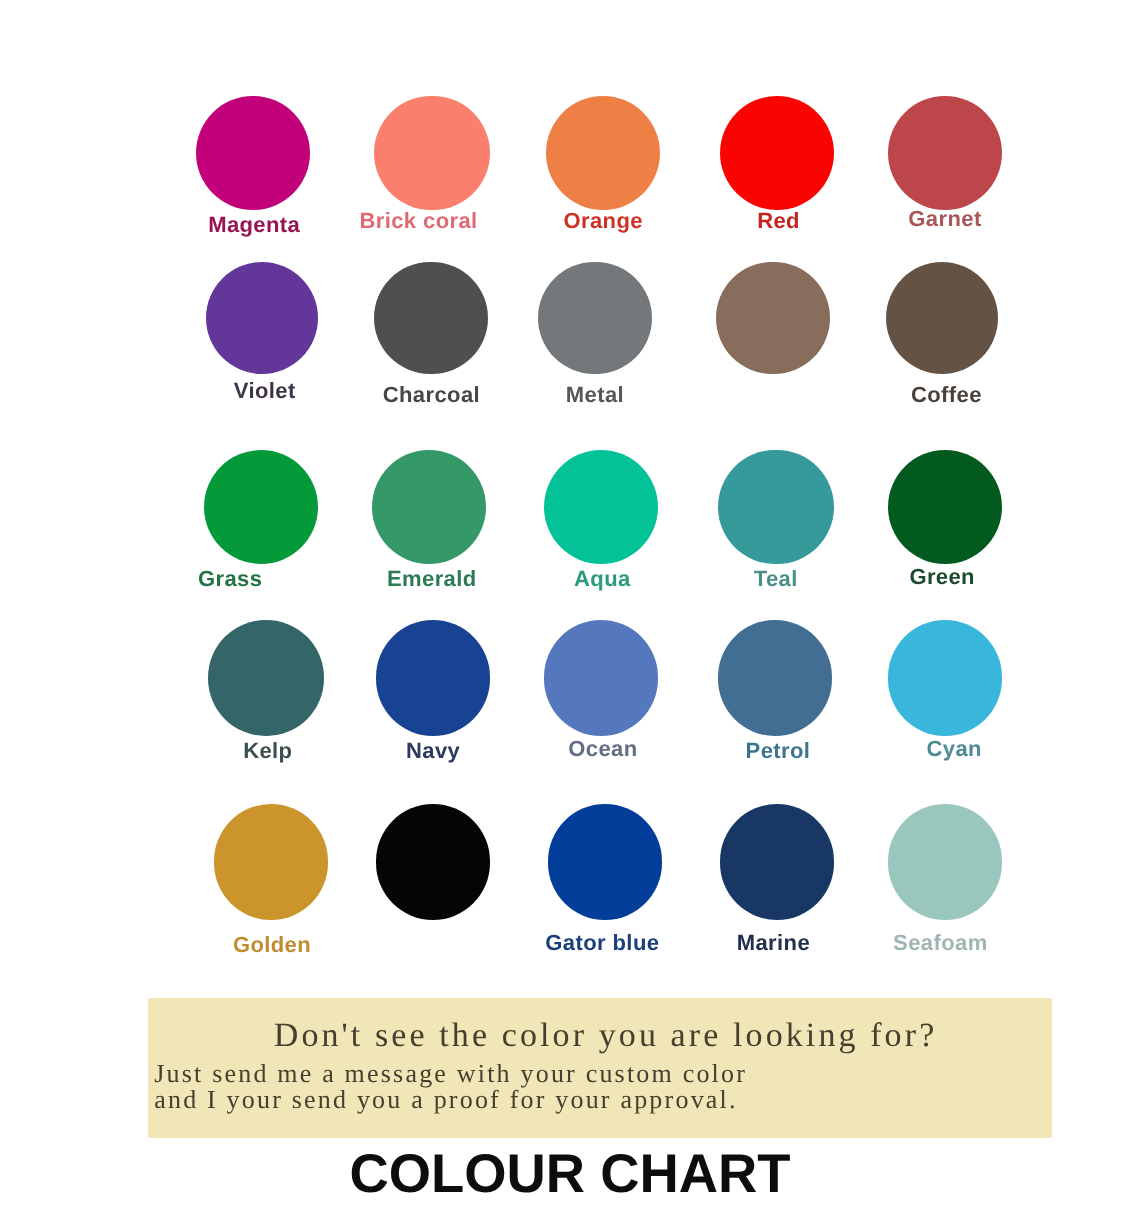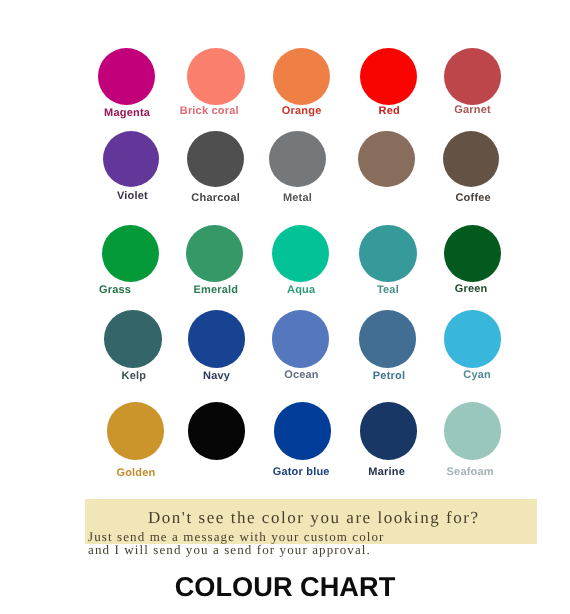--- a/index.html
+++ b/index.html
@@ -42,24 +42,23 @@
     text-indent: 0.2px;
     line-height: 12px;
     white-space: nowrap;
   }
 
   #custom-note {
     position: absolute;
     left: 74px;
     top: 499px;
     width: 452px;
-    height: 45px;
+    height: 70px;
     background: #f1e6b7;
     box-sizing: border-box;
-    margin-left: 11px;
   }
 
   #note-headline {
     position: absolute;
     left: 2px;
     top: 9px;
     width: 452px;
     font-family: "Liberation Serif", serif;
     font-size: 17px;
     color: #473f2e;
@@ -153,17 +152,17 @@
     <div class="swatch-dot" style="background: rgb(24, 55, 100); width: 57.2px; height: 57.2px; left: 360.1px; top: 402.4px;"></div>
     <div class="swatch-label" style="color: rgb(34, 48, 78); left: 326.6px; top: 465.9px;">Marine</div>
     <div class="swatch-dot" style="background: rgb(153, 198, 189); width: 57.2px; height: 57.2px; left: 444.2px; top: 402.4px;"></div>
     <div class="swatch-label" style="color: rgb(160, 181, 179); left: 410.1px; top: 465.9px;">Seafoam</div>
   </div>
 
 <div id="custom-note">
   <div id="note-headline">Don't see the color you are looking for?</div>
   <div id="note-lines">
     <div class="note-line">Just send me a message with your custom color</div>
-    <div class="note-line">and I will send you a send for your approval.</div>
+    <div class="note-line">and I your send you a proof for your approval.</div>
   </div>
 </div>
 
 <div id="chart-title">COLOUR CHART</div>
 
 </body></html>

